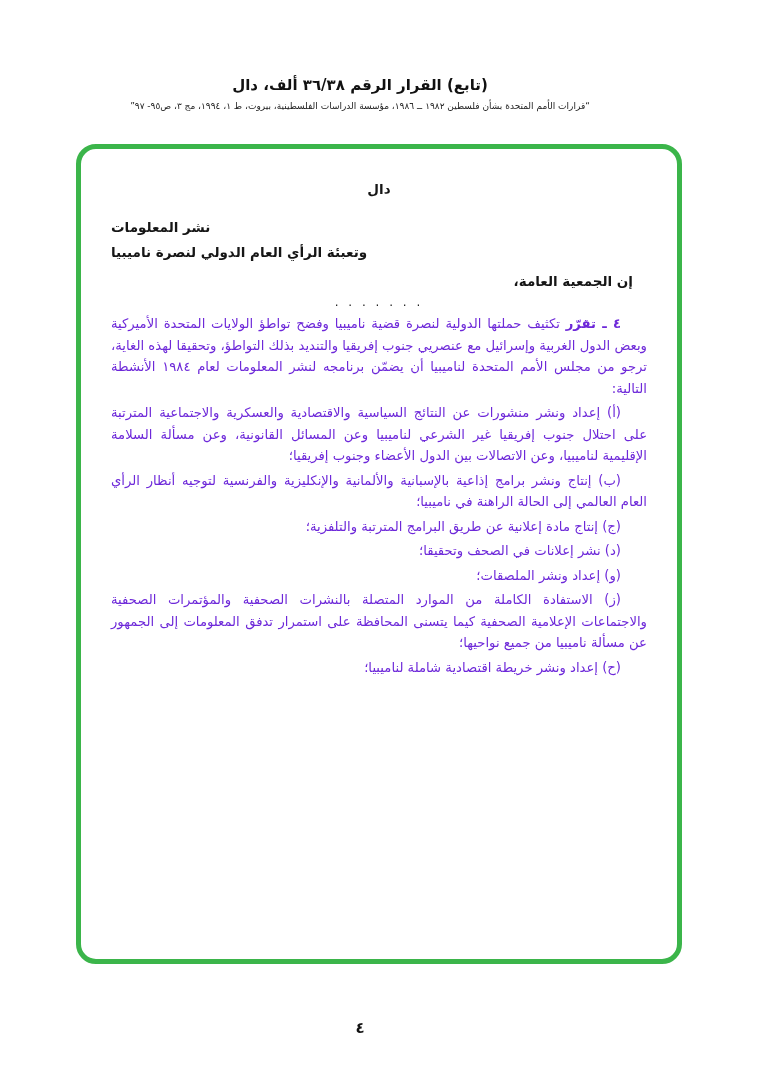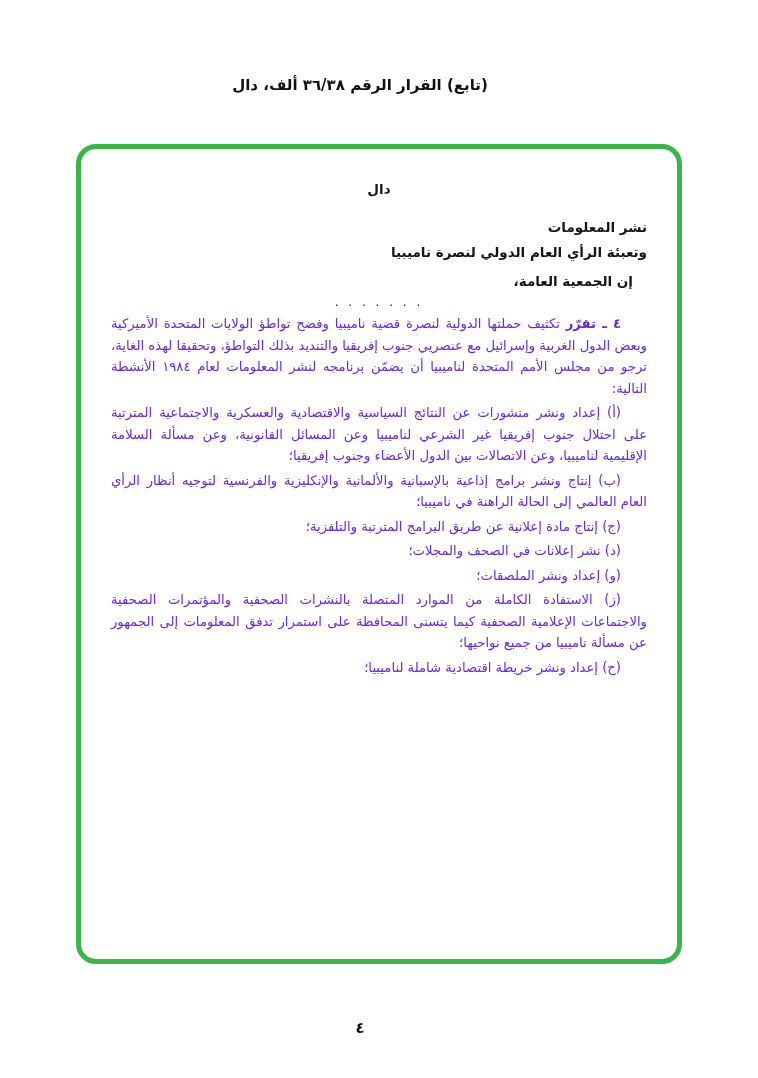--- a/index.html
+++ b/index.html
@@ -49,21 +49,21 @@
     background: #ffffff;
   }
   .section-letter {
     text-align: center;
     font-weight: bold;
     font-size: 13.5px;
     margin-top: 8px;
   }
   .doc-heading {
     margin-top: 18px;
-    text-align: right;
+    text-align: left;
     font-weight: bold;
     font-size: 13.5px;
     line-height: 25px;
   }
   .salutation {
     margin-top: 8px;
     font-weight: bold;
     font-size: 13.5px;
     text-indent: 14px;
   }
@@ -97,20 +97,21 @@
     color: #111;
   }
 </style>
 </head>
 <body>
 
 <div class="page">
 
   <div class="page-header">
     <div class="header-title">(تابع) القرار الرقم ٣٦/٣٨ ألف، دال</div>
+    <div class="header-subtitle">“قرارات الأمم المتحدة بشأن فلسطين ١٩٨٢ ــ ١٩٨٦، مؤسسة الدراسات الفلسطينية، بيروت، ط ١، ١٩٩٤، مج ٣، ص٩٥- ٩٧”</div>
   </div>
 
   <div class="green-box">
 
     <div class="section-letter">دال</div>
 
     <div class="doc-heading">
       <div>نشر المعلومات</div>
       <div>وتعبئة الرأي العام الدولي لنصرة ناميبيا</div>
     </div>
@@ -119,21 +120,21 @@
 
     <div class="omission-dots">. . . . . . .</div>
 
     <p class="body-par">
       <span class="bold">٤ ـ تقرّر</span><span> تكثيف حملتها الدولية لنصرة قضية ناميبيا وفضح تواطؤ الولايات المتحدة الأميركية وبعض الدول الغربية وإسرائيل مع عنصريي جنوب إفريقيا والتنديد بذلك التواطؤ، وتحقيقا لهذه الغاية، ترجو من مجلس الأمم المتحدة لناميبيا أن يضمّن برنامجه لنشر المعلومات لعام ١٩٨٤ الأنشطة التالية:</span>
     </p>
 
     <p class="body-par">(أ) إعداد ونشر منشورات عن النتائج السياسية والاقتصادية والعسكرية والاجتماعية المترتبة على احتلال جنوب إفريقيا غير الشرعي لناميبيا وعن المسائل القانونية، وعن مسألة السلامة الإقليمية لناميبيا، وعن الاتصالات بين الدول الأعضاء وجنوب إفريقيا؛</p>
     <p class="body-par">(ب) إنتاج ونشر برامج إذاعية بالإسبانية والألمانية والإنكليزية والفرنسية لتوجيه أنظار الرأي العام العالمي إلى الحالة الراهنة في ناميبيا؛</p>
     <p class="body-par">(ج) إنتاج مادة إعلانية عن طريق البرامج المترتبة والتلفزية؛</p>
-    <p class="body-par">(د) نشر إعلانات في الصحف والمجلات؛</p>
+    <p class="body-par">(د) نشر إعلانات في الصحف وتحقيقا؛</p>
     <p class="body-par">(و) إعداد ونشر الملصقات؛</p>
     <p class="body-par">(ز) الاستفادة الكاملة من الموارد المتصلة بالنشرات الصحفية والمؤتمرات الصحفية والاجتماعات الإعلامية الصحفية كيما يتسنى المحافظة على استمرار تدفق المعلومات إلى الجمهور عن مسألة ناميبيا من جميع نواحيها؛</p>
     <p class="body-par">(ح) إعداد ونشر خريطة اقتصادية شاملة لناميبيا؛</p>
 
   </div>
 
   <div class="page-footer">
     <span class="page-number">٤</span>
   </div>
 

